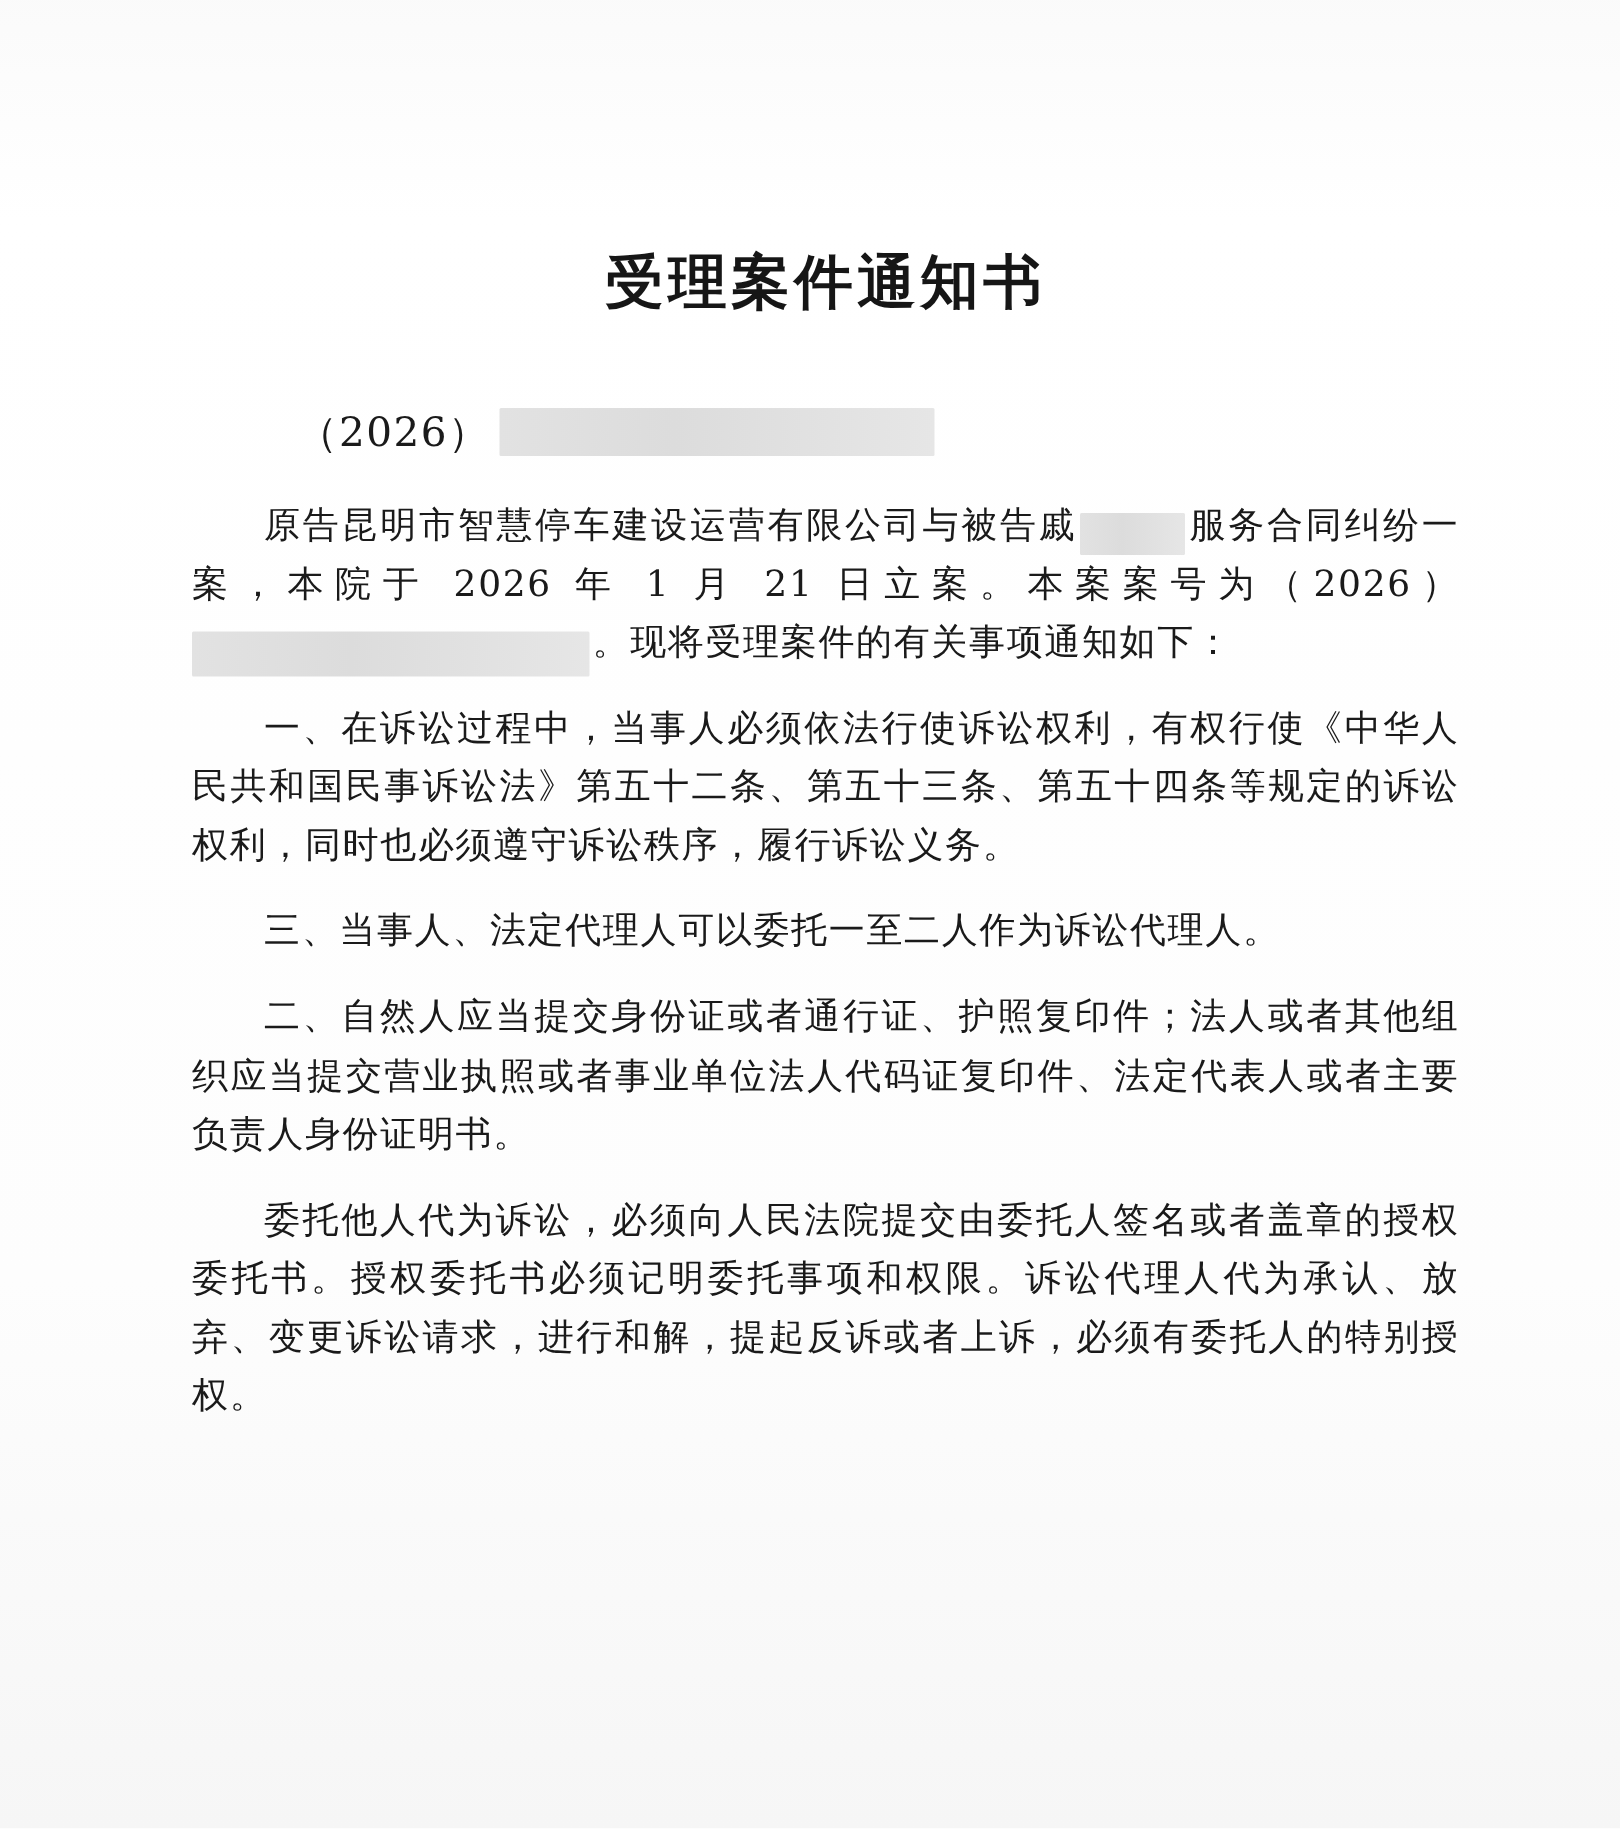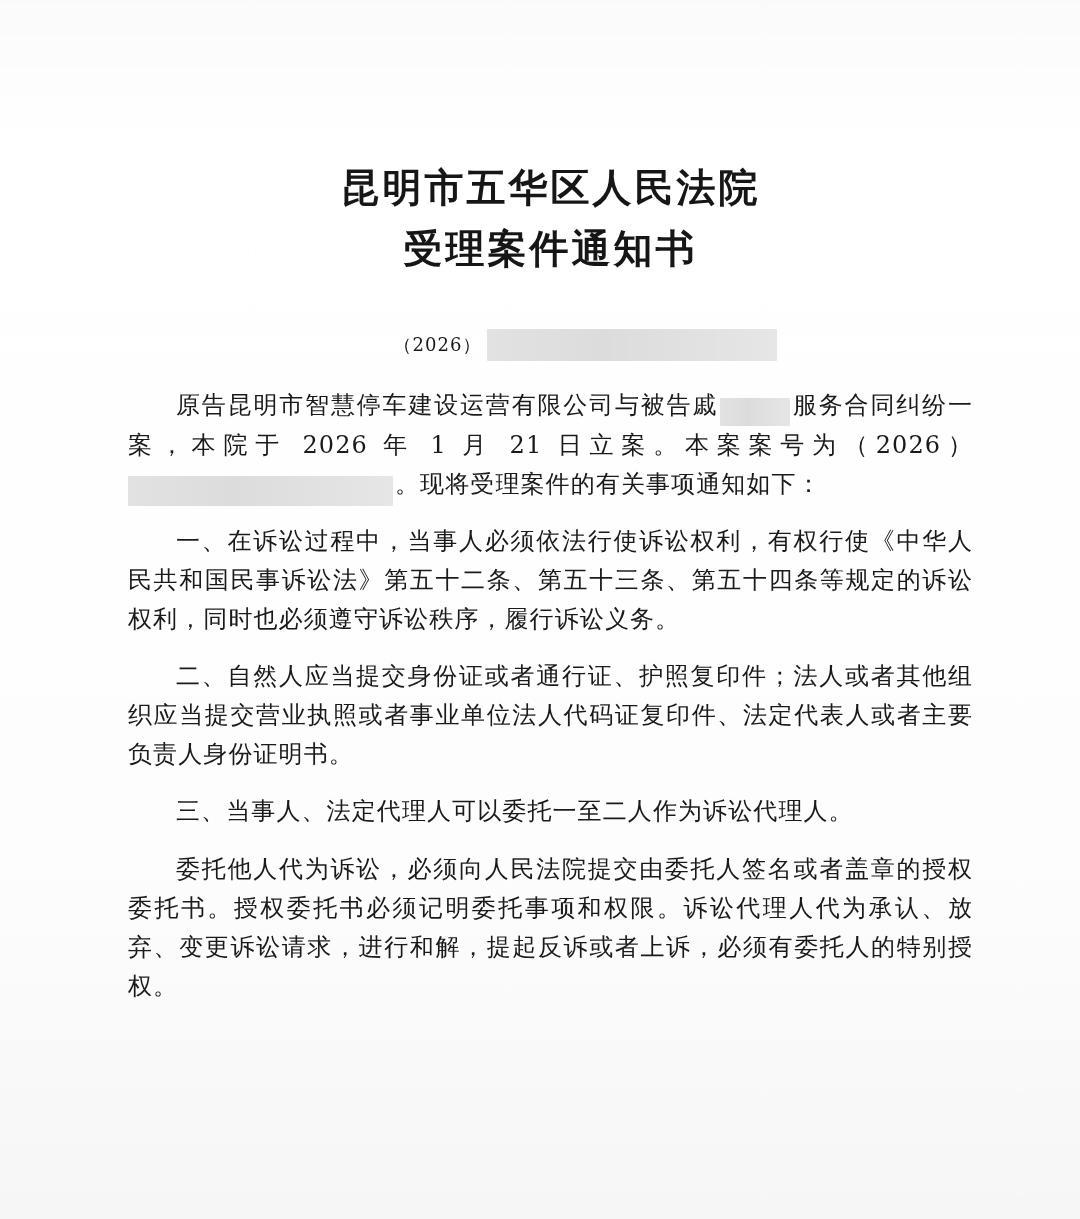--- a/index.html
+++ b/index.html
@@ -48,24 +48,23 @@
     font-weight: 700;
     letter-spacing: 3px;
     line-height: 1.3;
     margin-top: 11px;
     color: #161616;
   }
 
   .case-no-row {
     margin-top: 56px;
     text-align: center;
-    font-size: 18px;
+    font-size: 27px;
     letter-spacing: 1px;
     display: flex;
-    justify-content: center;
     align-items: center;
     padding-left: 70px;
   }
   .case-no-text {
     white-space: nowrap;
     font-family: "DejaVu Serif", "Liberation Serif", serif;
   }
   .redaction {
     display: inline-block;
     background: linear-gradient(90deg, #e2e2e2 0%, #dcdcdc 40%, #e6e6e6 100%);
@@ -118,36 +117,35 @@
   .para-4 { margin-top: 18px; }
   .para-5 { margin-top: 18px; }
 </style>
 </head>
 <body>
 
 <div class="page">
   <div class="doc-body">
 
     <div class="title-block">
-      <div class="title-line-1">昆明市五华区人民法院</div>
       <div class="title-line-2">受理案件通知书</div>
     </div>
 
     <div class="case-no-row">
       <span class="case-no-text">（2026）</span>
       <span class="redaction case-no-bar"></span>
     </div>
 
 
     <div class="para para-1 indent">
       <span>原告昆明市智慧停车建设运营有限公司与被告戚</span><span class="redaction inline-short"></span><span>服务合同纠纷一案，本院于 2026 年 1 月 21 日立案。本案案号为（2026）</span><span class="redaction inline-long"></span><span>。现将受理案件的有关事项通知如下：</span>
     </div>
 
     <div class="para para-2 indent">一、在诉讼过程中，当事人必须依法行使诉讼权利，有权行使《中华人民共和国民事诉讼法》第五十二条、第五十三条、第五十四条等规定的诉讼权利，同时也必须遵守诉讼秩序，履行诉讼义务。</div>
 
+    <div class="para para-4 indent">三、当事人、法定代理人可以委托一至二人作为诉讼代理人。</div>
+
     <div class="para para-3 indent">二、自然人应当提交身份证或者通行证、护照复印件；法人或者其他组织应当提交营业执照或者事业单位法人代码证复印件、法定代表人或者主要负责人身份证明书。</div>
-
-    <div class="para para-4 indent">三、当事人、法定代理人可以委托一至二人作为诉讼代理人。</div>
 
     <div class="para para-5 indent">委托他人代为诉讼，必须向人民法院提交由委托人签名或者盖章的授权委托书。授权委托书必须记明委托事项和权限。诉讼代理人代为承认、放弃、变更诉讼请求，进行和解，提起反诉或者上诉，必须有委托人的特别授权。</div>
 
   </div>
 </div>
 
 </body></html>

